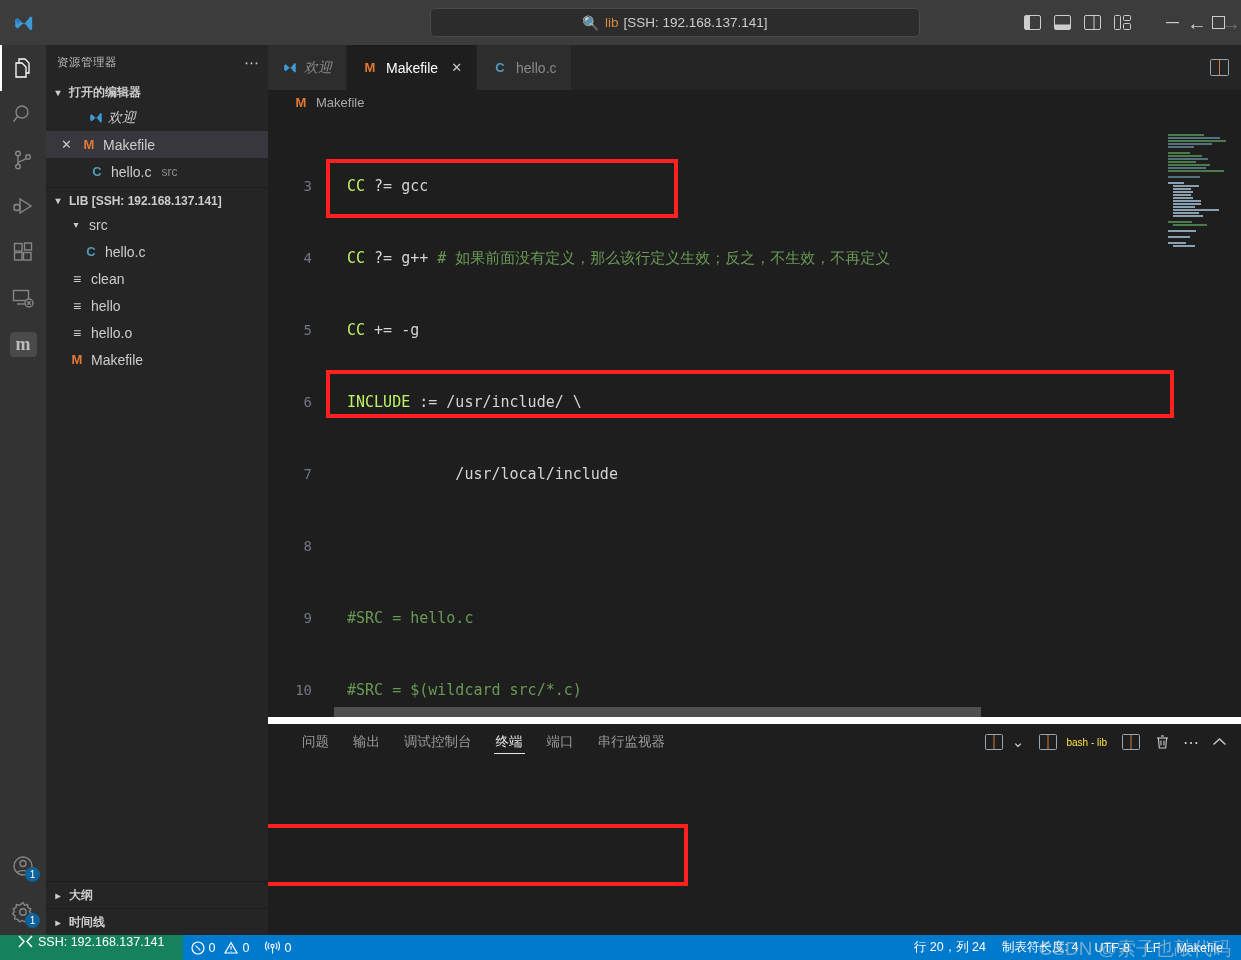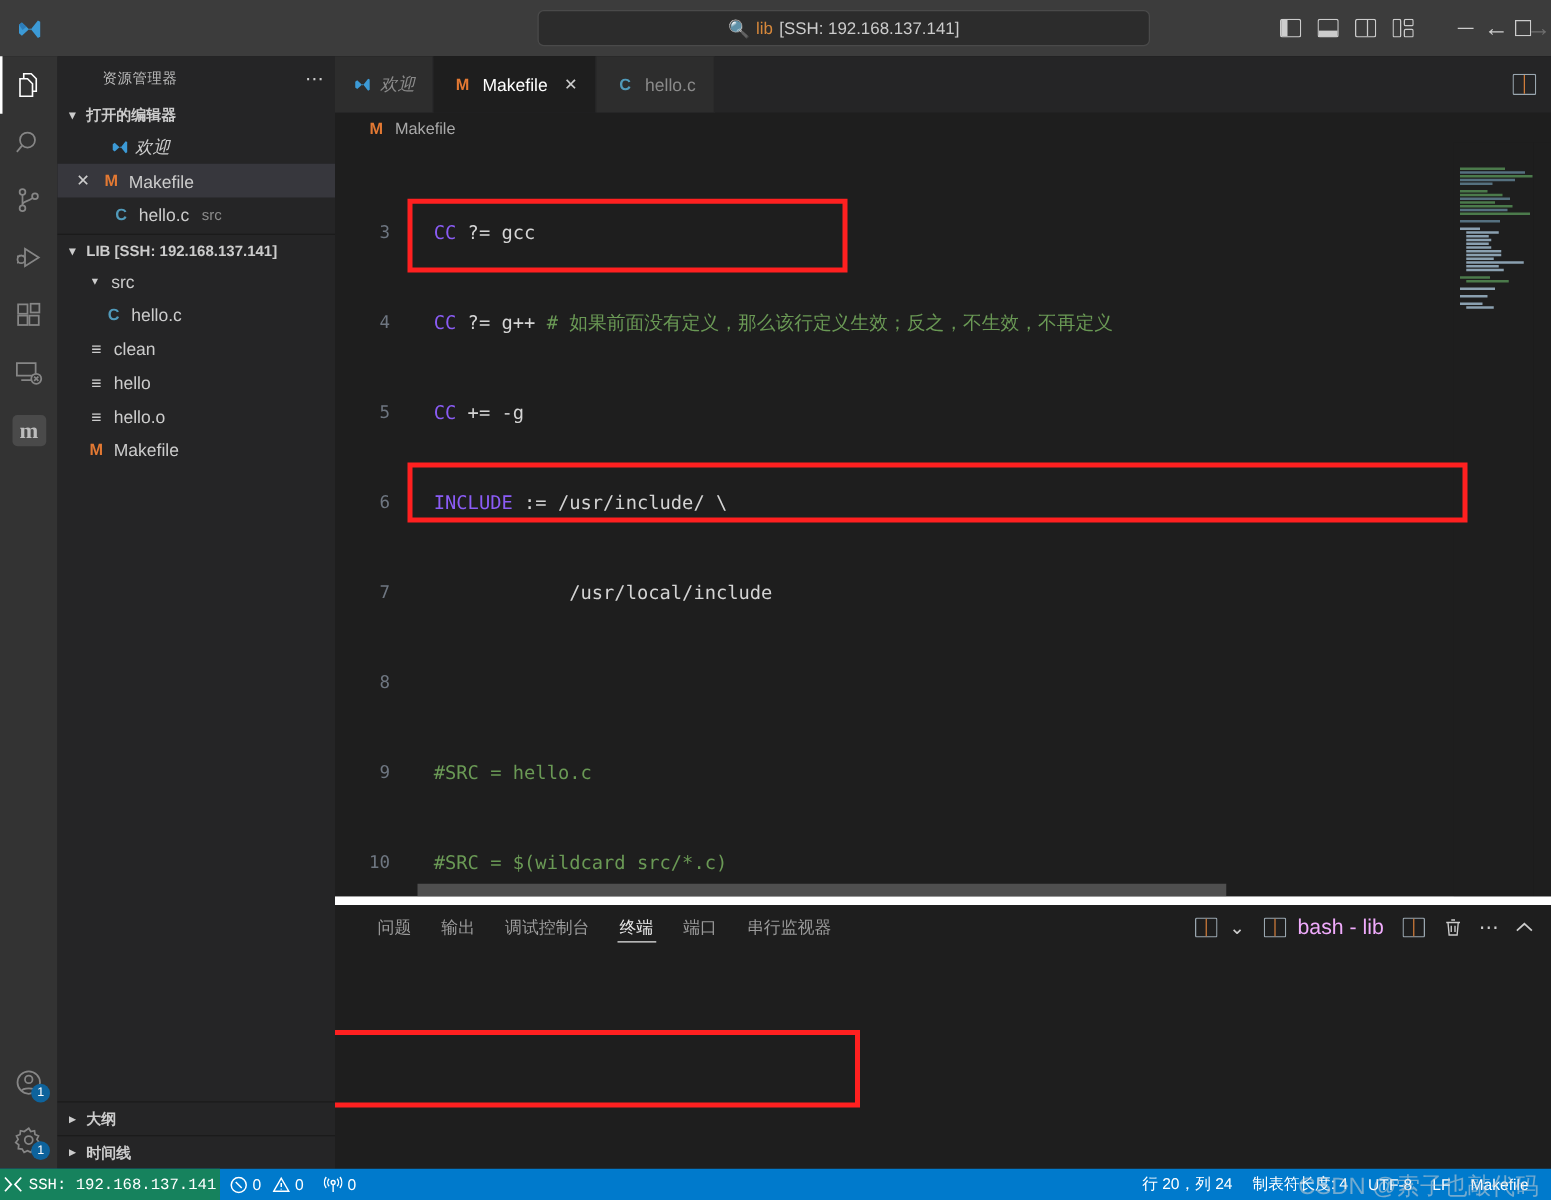--- a/index.html
+++ b/index.html
@@ -62,21 +62,21 @@
   .badge {
     position: absolute; right: 6px; bottom: 7px; background: #0e639c; color: #fff;
     border-radius: 50%; min-width: 15px; height: 15px; font-size: 10px;
     display: flex; align-items: center; justify-content: center; font-family: "Liberation Sans", sans-serif;
   }
 
   
   .sidebar { width: 222px; background: #252526; flex: 0 0 222px; display: flex; flex-direction: column; position: relative; }
   .sidebar-header {
     height: 35px; display: flex; align-items: center; justify-content: space-between;
-    padding: 0 8px 0 36px; font-size: 11.5px; color: #bbbbbb; letter-spacing: .5px;
+    padding: 0 8px 0 11px; font-size: 11.5px; color: #bbbbbb; letter-spacing: .5px;
   }
   .sidebar-header .dots { font-size: 15px; letter-spacing: 1px; color: #cccccc; }
   .section-title {
     height: 24px; display: flex; align-items: center; font-size: 12px; font-weight: bold;
     color: #cccccc; padding-left: 4px; gap: 3px;
   }
   .chev { display: inline-block; width: 16px; text-align: center; font-size: 10px; color: #cccccc; }
   .tree-row {
     height: 27px; display: flex; align-items: center; font-size: 14px; color: #cccccc;
     padding-left: 8px; gap: 5px; white-space: nowrap;
@@ -113,21 +113,21 @@
     font-size: 13px; color: #a9a9a9; background: #1e1e1e;
   }
   .editor-wrap { flex: 1 1 auto; position: relative; overflow: hidden; background: #1e1e1e; }
   .code {
     font-family: "DejaVu Sans Mono", monospace; font-size: 15px; line-height: 24px;
     white-space: pre; position: absolute; left: 0; top: 0; right: 0;
   }
   .cl { display: flex; height: 24px; align-items: center; }
   .ln { width: 66px; flex: 0 0 66px; text-align: right; padding-right: 22px; color: #6e7681; font-size: 14px; }
   .ctext { flex: 1 1 auto; padding-left: 13px; }
-  .k-var   { color: #8b5cf6; }
+  .k-var   { color: #bef264; }
   .k-op    { color: #d4d4d4; }
   .k-cmt   { color: #6a9955; }
   .k-plain { color: #d4d4d4; }
 
   .minimap {
     position: absolute; right: 14px; top: 0; width: 64px; bottom: 0;
     background: #1e1e1e; overflow: hidden;
   }
   .mm-line { height: 2px; margin-bottom: 1px; }
   .scroll-v { position: absolute; right: 0; top: 0; width: 14px; bottom: 0; background: #1e1e1e; }
@@ -136,32 +136,32 @@
 
   .redbox { position: absolute; border: 4px solid #ff2020; pointer-events: none; }
 
   
   .panel { height: 218px; flex: 0 0 218px; background: #1e1e1e; display: flex; flex-direction: column; border-top: 7px solid #ffffff; }
   .panel-tabs { height: 36px; display: flex; align-items: center; padding-left: 22px; gap: 0; position: relative; }
   .ptab { font-size: 13.5px; color: #9b9b9b; padding: 0 12px; height: 36px; display: flex; align-items: center; position: relative; }
   .ptab.active { color: #e7e7e7; }
   .ptab.active::after { content:''; position:absolute; left:10px; right:10px; bottom:6px; height:1px; background:#e7e7e7; }
   .panel-actions { margin-left: auto; display: flex; align-items: center; gap: 9px; padding-right: 14px; color: #cccccc; font-size: 13px; }
-  .panel-actions .tname { font-size: 17px; color: #f0abfc; }
+  .panel-actions .tname { font-size: 10px; color: #fde047; }
   .terminal {
     flex: 1 1 auto; font-family: "DejaVu Sans Mono", monospace; font-size: 14.5px;
     line-height: 20px; color: #cccccc; padding: 6px 0 0 18px; white-space: pre; position: relative; overflow: hidden;
   }
 
   
   .statusbar {
     height: 25px; flex: 0 0 25px; background: #007acc; display: flex; align-items: center;
     font-size: 12.5px; color: #ffffff; position: relative;
   }
-  .sb-remote { background: #16825d; height: 25px; display: flex; align-items: center; padding: 0 3px; gap: 5px; font-family: Liberation Mono, monospace; }
+  .sb-remote { background: #16825d; height: 25px; display: flex; align-items: flex-start; padding: 0 18px; gap: 5px; }
   .sb-item { padding: 0 8px; height: 25px; display: flex; align-items: center; gap: 4px; }
   .sb-right { margin-left: auto; display: flex; align-items: center; padding-right: 10px; }
   .watermark {
     position: absolute; right: 10px; bottom: -2px; font-size: 19px; color: rgba(210,210,210,.55);
     font-family: "Liberation Sans", sans-serif; white-space: nowrap; pointer-events: none;
   }
   svg { display: block; }
 </style>
 </head>
 <body>

